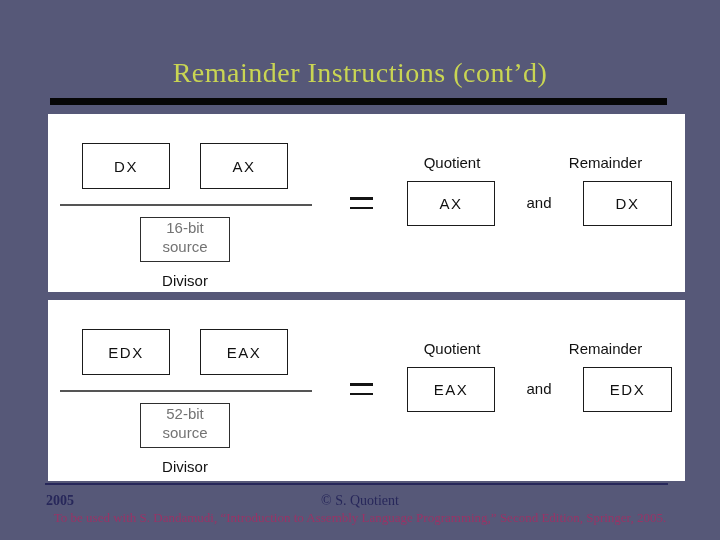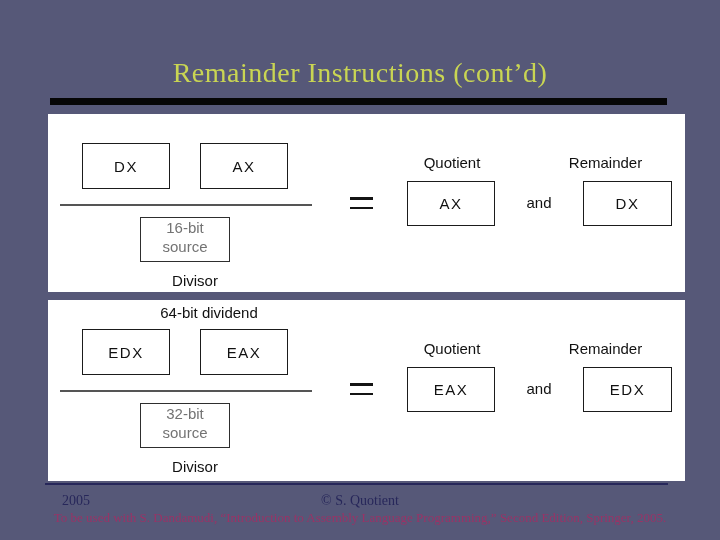--- a/index.html
+++ b/index.html
@@ -46,21 +46,21 @@
   .fraction-line {
     position:absolute; top:90px; left:12px; width:252px; height:0;
     border-top:2px solid #555;
   }
   .srcbox {
     position:absolute; top:103px; left:92px; width:90px; height:45px;
     border:1.5px solid #2e2e2e; background:#fff;
     display:flex; flex-direction:column; align-items:center; justify-content:flex-start;
     font-size:15px; line-height:19px; color:#737373;
   }
-  .divisor-lbl { top:158px; left:102px; width:90px; }
+  .divisor-lbl { top:158px; left:92px; width:90px; }
 
   .equals {
     position:absolute; top:83px; left:302px; width:23px; height:7px;
     border-top:3px solid #141414; border-bottom:2px solid #141414;
     box-sizing:content-box;
   }
 
   .quotient-lbl  { top:40px; left:358px; width:92px; }
   .resbox {
     position:absolute; top:67px; width:88px; height:45px;
@@ -76,21 +76,21 @@
   
   .footer-line {
     position:absolute; top:483px; left:45px; width:623px; height:0;
     border-top:2px solid var(--footer-text, #27275a);
   }
   .footer-row {
     position:absolute; top:493px; left:0; width:720px; height:16px;
     font-family:"Liberation Serif", serif; font-size:14px;
     color: var(--footer-text, #27275a);
   }
-  .footer-year { position:absolute; left:62px; top:0; }
+  .footer-year { position:absolute; left:46px; top:0;font-weight:bold; }
   .footer-copy { position:absolute; left:0; width:720px; text-align:center; top:0; }
   .footer-page { position:absolute; right:57px; top:12px;margin-top:36px; }
   .attribution {
     position:absolute; top:510px; left:0; width:720px; text-align:center;
     font-family:"Liberation Serif", serif; font-size:13px;
     color: var(--attribution, #993366);
   }
 </style>
 </head>
 <body>
@@ -111,26 +111,25 @@
     <div class="lbl divisor-lbl">Divisor</div>
     <div class="equals"></div>
     <div class="lbl quotient-lbl">Quotient</div>
     <div class="resbox quotient">AX</div>
     <div class="lbl and-lbl">and</div>
     <div class="lbl remainder-lbl">Remainder</div>
     <div class="resbox remainder">DX</div>
   </div>
 
   <div class="panel p2">
-    <div class="lbl dividend-lbl">64-bit dividend</div>
     <div class="regbox high">EDX</div>
     <div class="regbox low">EAX</div>
     <div class="fraction-line"></div>
     <div class="srcbox">
-      <span>32-bit</span>
+      <span>52-bit</span>
       <span>source</span>
     </div>
     <div class="lbl divisor-lbl">Divisor</div>
     <div class="equals"></div>
     <div class="lbl quotient-lbl">Quotient</div>
     <div class="resbox quotient">EAX</div>
     <div class="lbl and-lbl">and</div>
     <div class="lbl remainder-lbl">Remainder</div>
     <div class="resbox remainder">EDX</div>
   </div>

